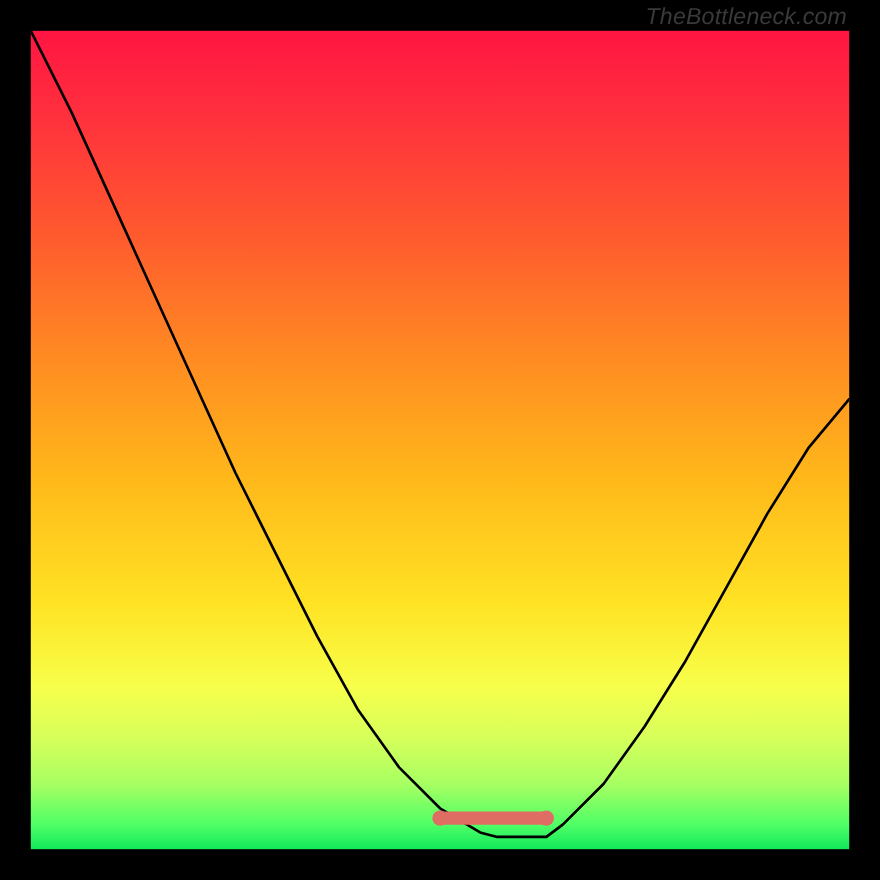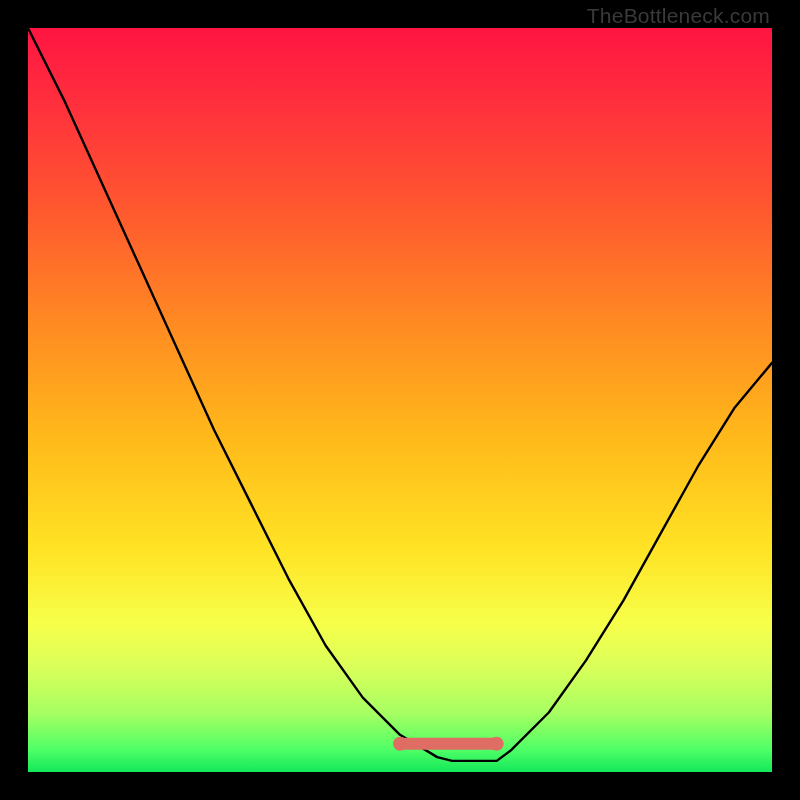--- a/index.html
+++ b/index.html
@@ -9,20 +9,21 @@
     height: 800px;
     overflow: hidden;
     background: #000;
     font-family: Arial, Helvetica, sans-serif;
   }
   .frame {
     position: relative;
     width: 800px;
     height: 800px;
     background: #000;
+    font-style: italic;
   }
   .plot-area {
     position: absolute;
     left: 28px;
     top: 28px;
     width: 744px;
     height: 744px;
     
     background: linear-gradient(
       to bottom,

